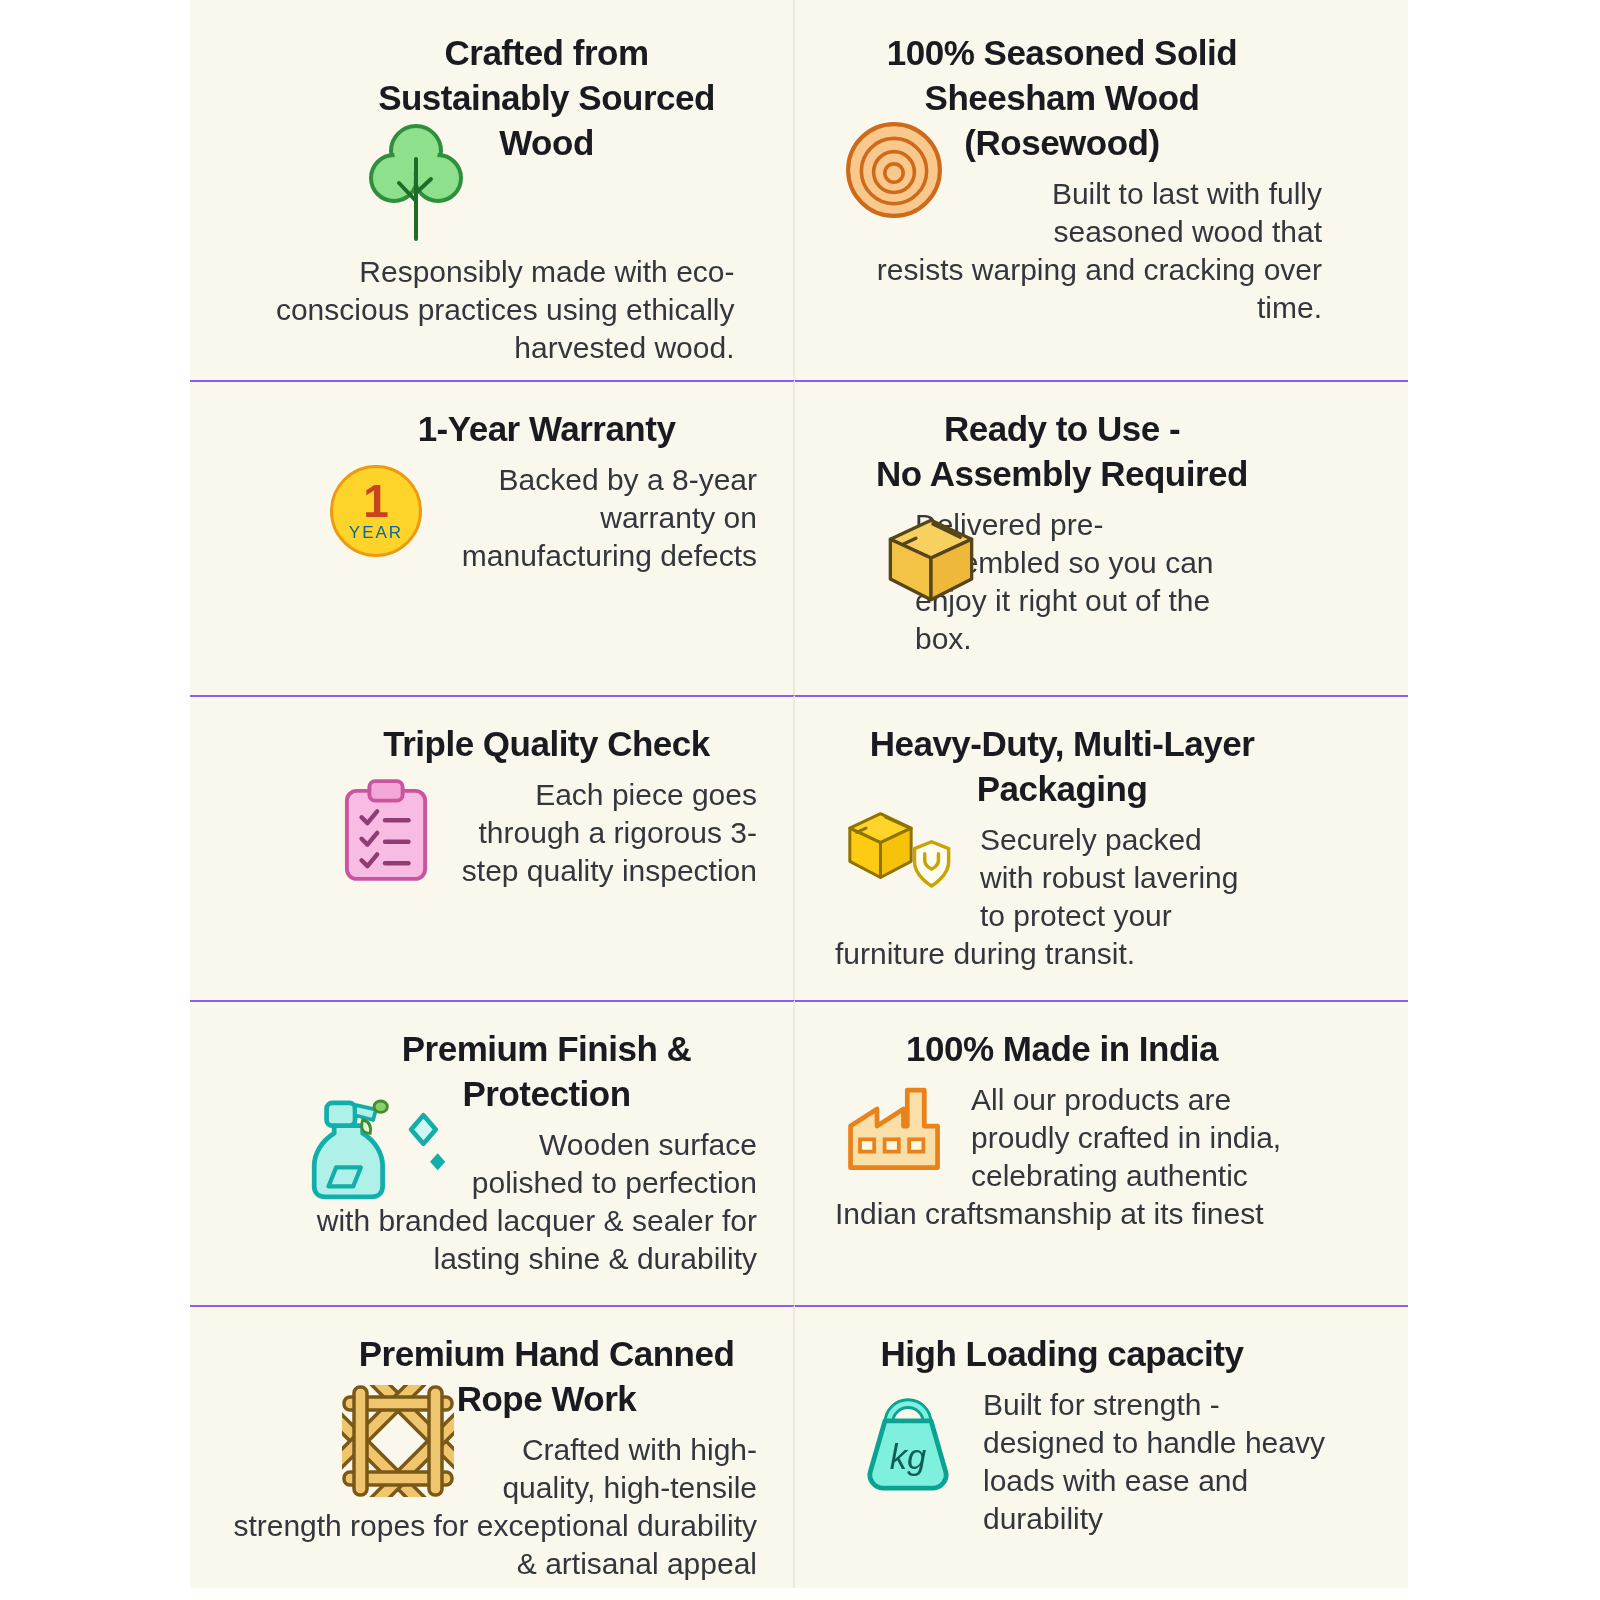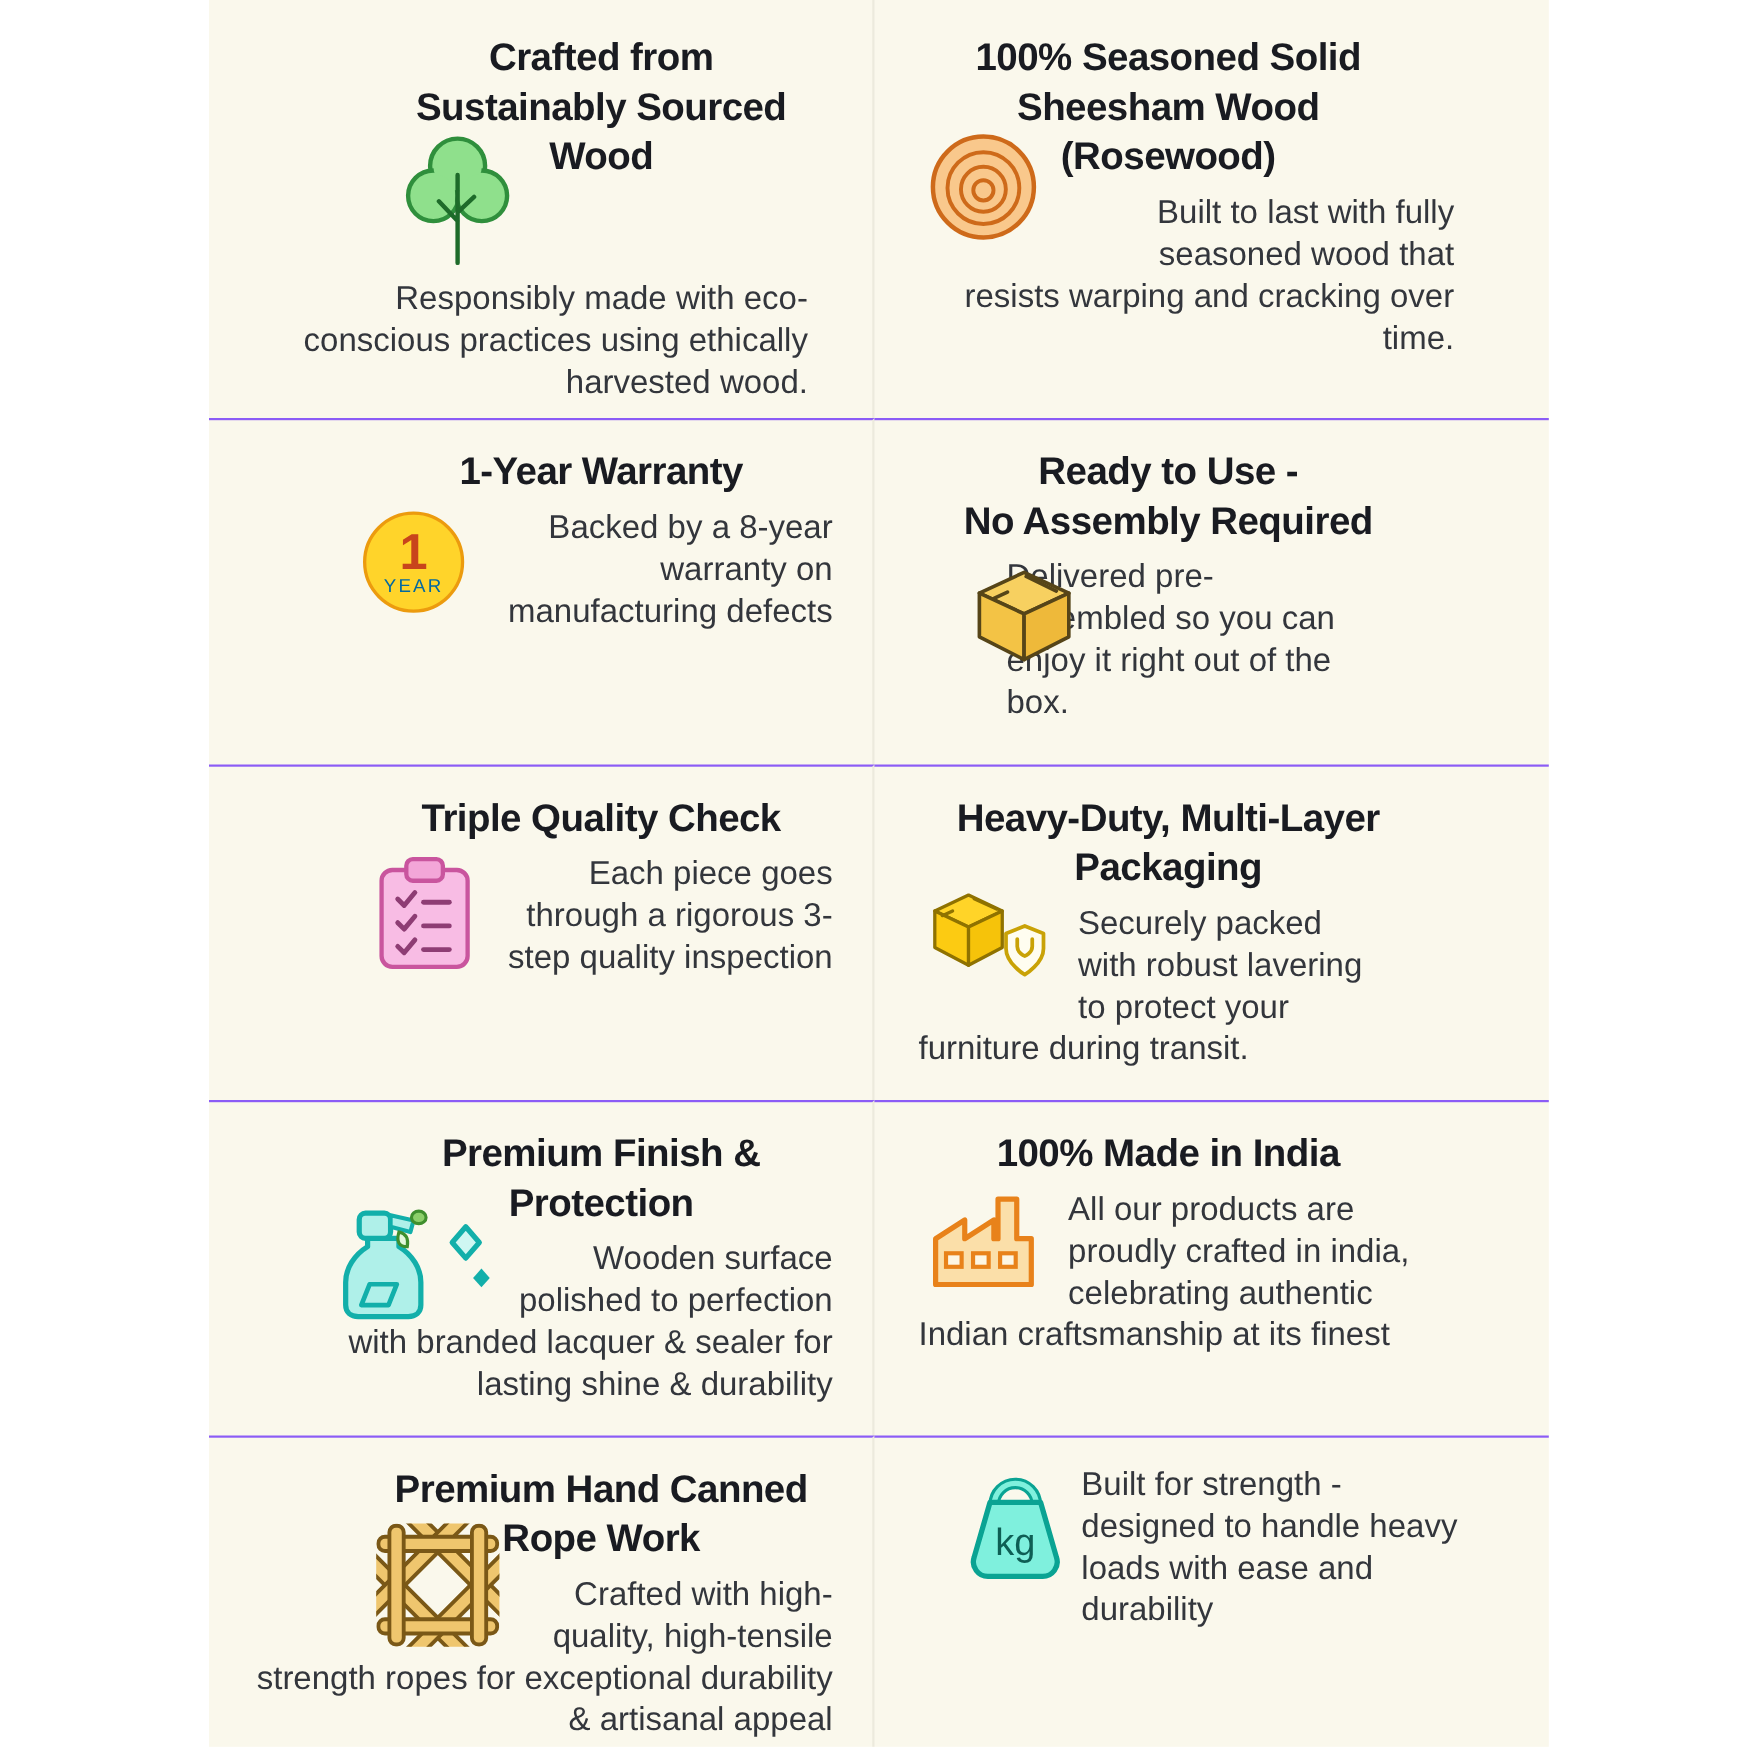--- a/index.html
+++ b/index.html
@@ -53,21 +53,21 @@
   .c5 .desc{ text-align:left; padding-right:128px; }
   
   .c6 .icon{ margin:-48px 14px 0 70px; }
   
   .c7 .icon{ margin:0 24px 12px 8px; }
   .c7 .desc{ text-align:left; padding-right:48px; }
   
   .c8 .icon{ margin:-46px 18px 0 112px; }
   
   .c9 .body{ position:relative; min-height:180px; }
-  .c9 .icon{ float:none; position:absolute; left:40px; top:2px; }
+  .c9 .icon{ float:none; position:absolute; left:25px; top:2px;font-style:italic; }
   .c9 .desc{ margin-left:148px; max-width:352px; text-align:left; }
 
   .year-badge{
     width:92px; height:92px; border-radius:50%;
     border:3px solid #EC9B0E; background:#FFD42A;
     display:flex; flex-direction:column; align-items:center; justify-content:center;
   }
   .year-1{ font-size:46px; font-weight:700; color:#C8441C; line-height:0.95; }
   .year-txt{ font-size:17px; font-weight:400; letter-spacing:2px; color:#0369a1; line-height:1.1; }
 </style>
@@ -254,20 +254,21 @@
               <rect x="12" y="2" width="13" height="108" rx="6"></rect>
               <rect x="87" y="2" width="13" height="108" rx="6"></rect>
             </g>
           </svg>
         </span>
         <p class="desc">Crafted with high-quality, high-tensile strength ropes for exceptional durability &amp; artisanal appeal</p>
       </div>
     </section>
 
     <section class="cell cR bTop c9">
+      <h3 class="title">High Loading capacity</h3>
       <div class="body">
         <span class="icon">
           <svg width="96" height="108" viewBox="0 0 100 112">
             <path d="M30 36 a20 20 0 0 1 40 0" fill="none" stroke="#0AA393" stroke-width="11"></path>
             <path d="M30 36 a20 20 0 0 1 40 0" fill="none" stroke="#7FF0DD" stroke-width="5"></path>
             <path d="M26 34 H74 L89 86 c3 9 -4 18 -13 18 H24 c-9 0 -16 -9 -13 -18 Z" fill="#7FF0DD" stroke="#0AA393" stroke-width="5" stroke-linejoin="round"></path>
             <text x="50" y="84" font-size="36" text-anchor="middle" fill="#0E5E54" font-family="Liberation Sans, sans-serif">kg</text>
           </svg>
         </span>
         <p class="desc">Built for strength - designed to handle heavy loads with ease and durability</p>

